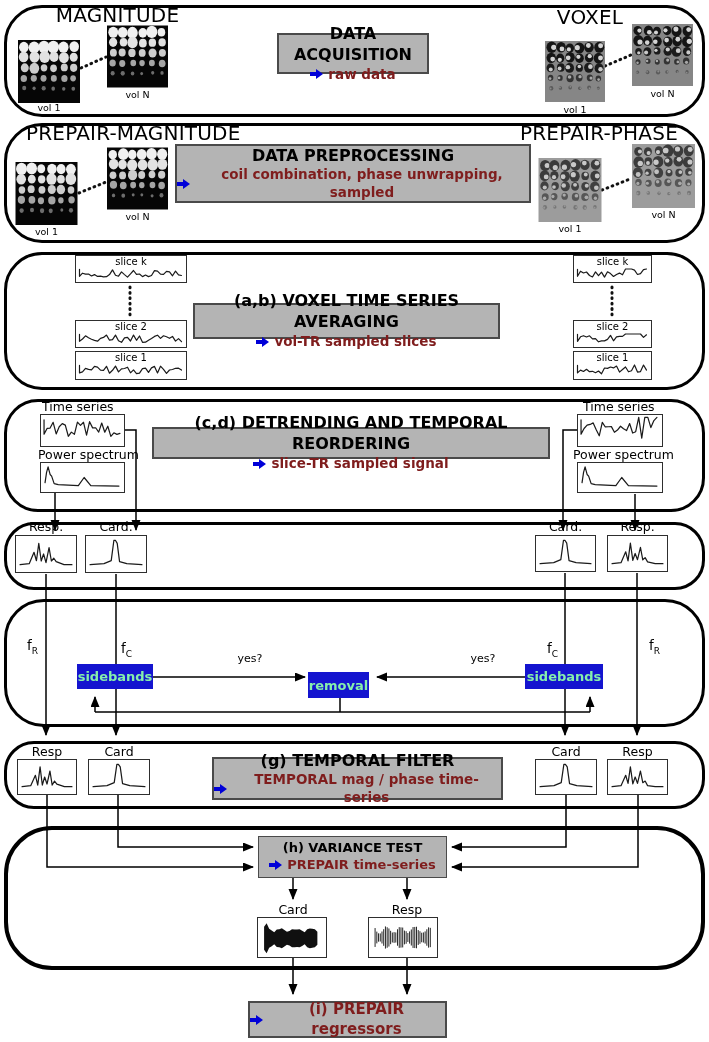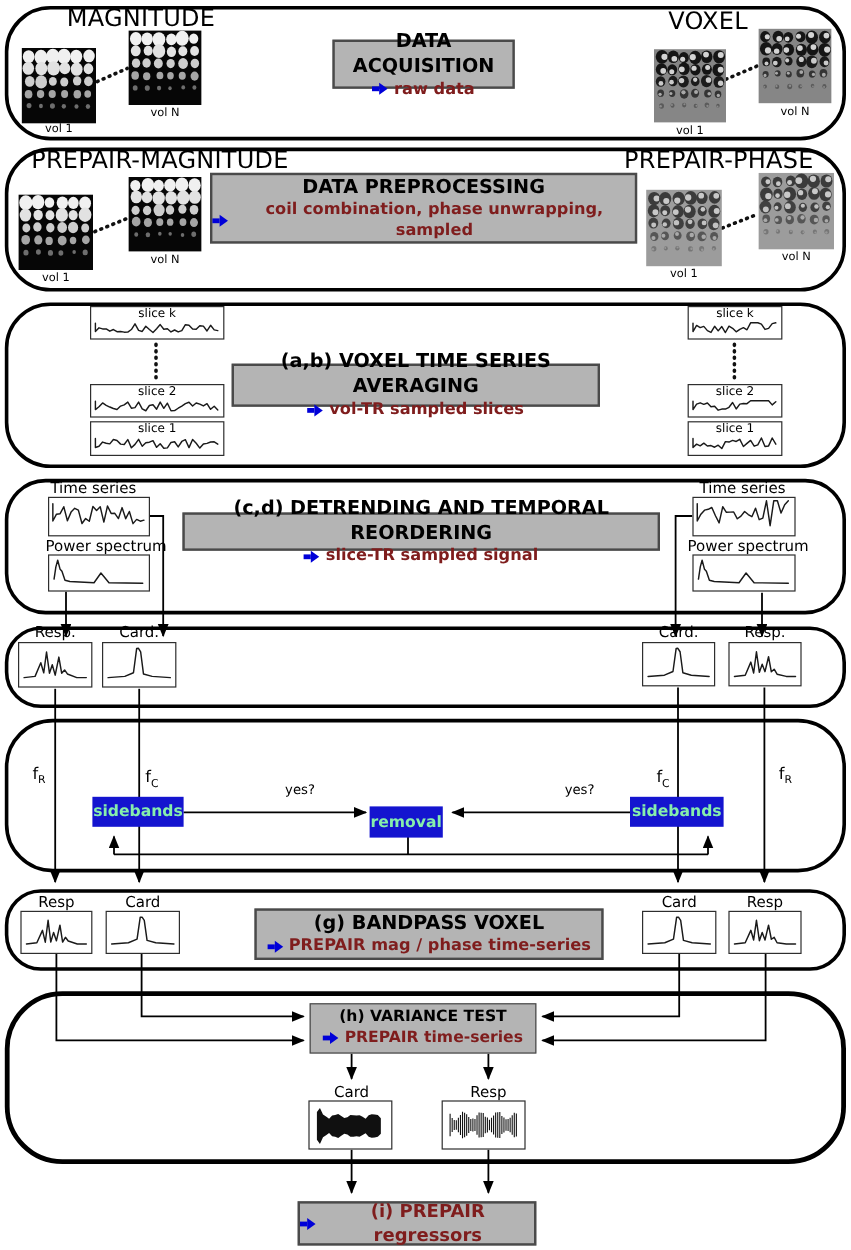--- a/index.html
+++ b/index.html
@@ -632,24 +632,24 @@
         <path d="M4,26 L12.5,25 L17.1,14.8 L19.4,24.5 L21.7,6.6 L23.9,24.4 L26.2,16.5 L28.5,23.4 L31.4,10.6 L33.6,24.4 L35.9,20.5 L38.2,23.5 L45.6,26 L53,26" fill="none" stroke="#1a1a1a" stroke-width="1.2" stroke-linejoin="round" stroke-linecap="round"></path>
       </svg>
   </div>
   <div class="wbox" style="left:88px;top:759px;width:62px;height:36px">
     <svg viewBox="0 0 59 33">
         <path d="M4,26 L17.7,25 L24.8,22 L27.4,4.0 L28.9,4 L30.7,6.6 L33.0,23 L40.1,25 L55,26" fill="none" stroke="#1a1a1a" stroke-width="1.2" stroke-linejoin="round" stroke-linecap="round"></path>
       </svg>
   </div>
 
   <div class="gbox" style="left:212px;top:757px;width:291px;height:43px">
-    <div class="bt">(g) BANDPASS VOXEL</div>
+    <div class="bt">(g) TEMPORAL FILTER</div>
     <div class="bs">
         <span class="barrow"></span>
-        <span>PREPAIR mag / phase time-series</span>
+        <span>TEMPORAL mag / phase time-series</span>
       </div>
   </div>
 
   <div class="t mlab center" style="left:535px;top:744px;width:62px">Card</div>
   <div class="t mlab center" style="left:607px;top:744px;width:61px">Resp</div>
   <div class="wbox" style="left:535px;top:759px;width:62px;height:36px">
     <svg viewBox="0 0 59 33">
         <path d="M4,26 L17.7,25 L24.8,22 L27.4,4.0 L28.9,4 L30.7,6.6 L33.0,23 L40.1,25 L55,26" fill="none" stroke="#1a1a1a" stroke-width="1.2" stroke-linejoin="round" stroke-linecap="round"></path>
       </svg>
   </div>

